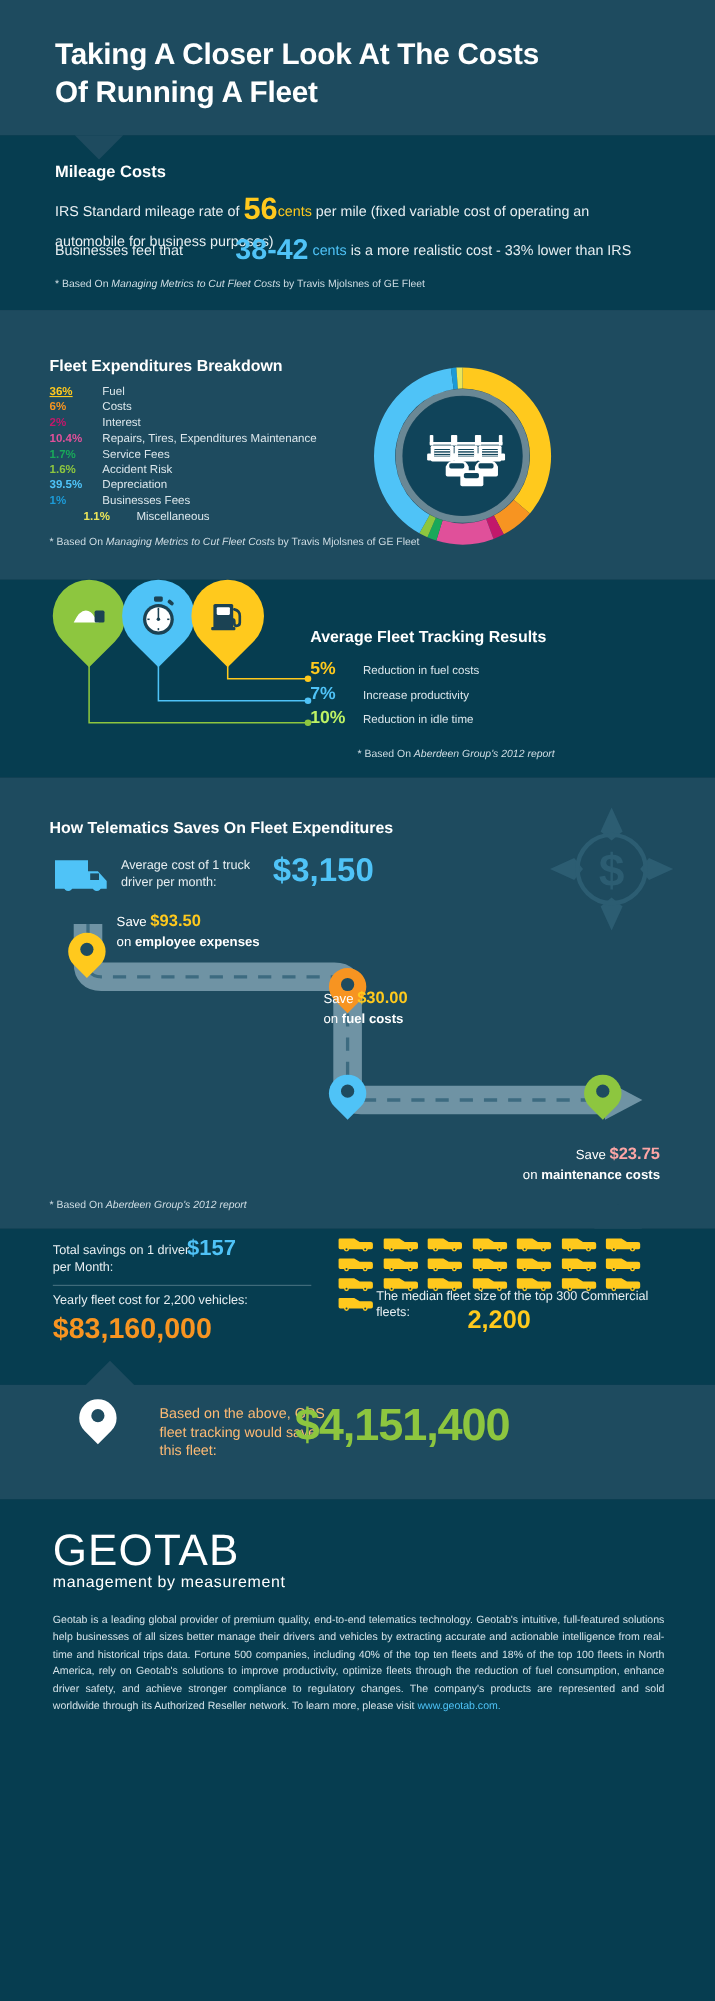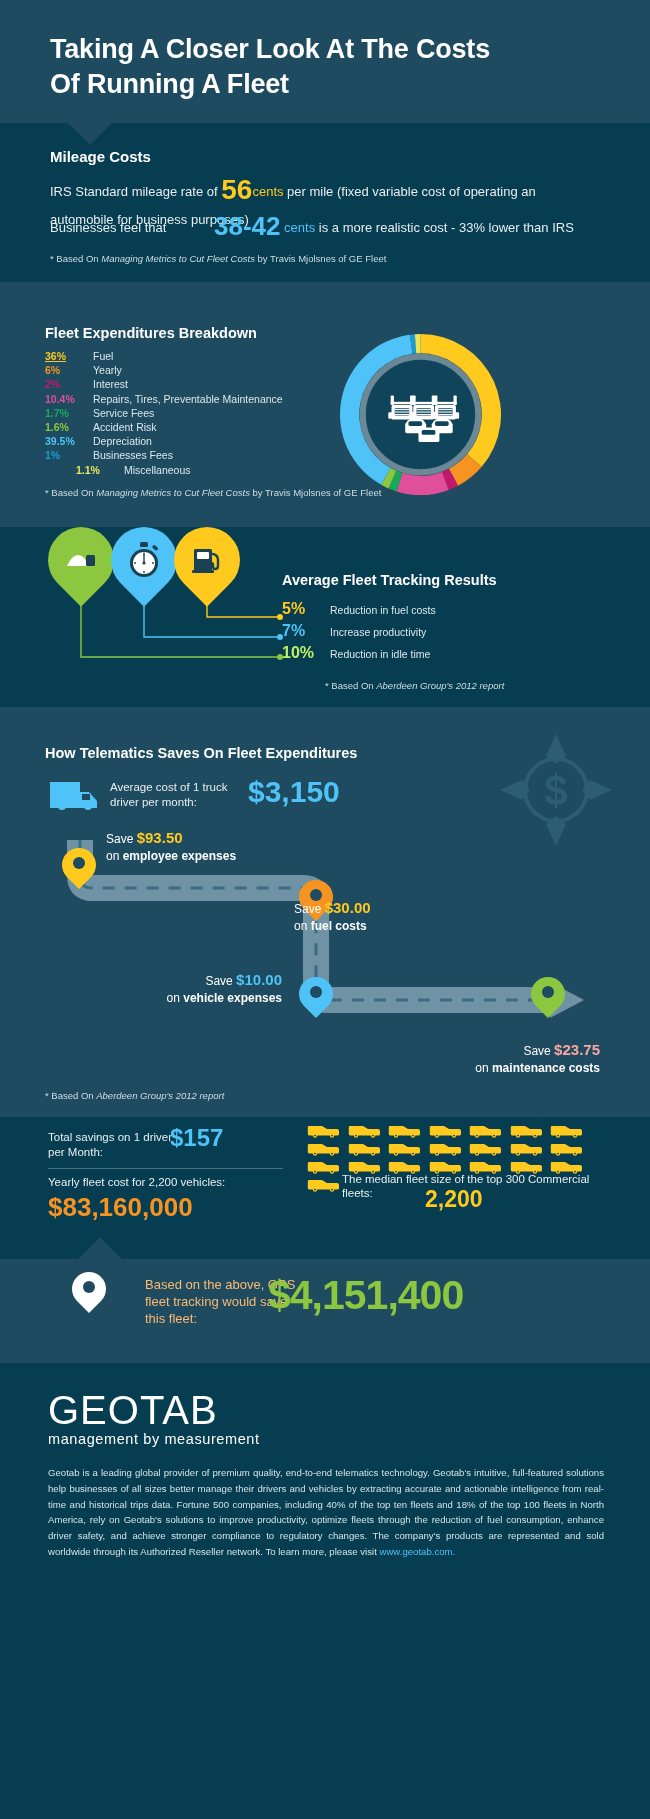--- a/index.html
+++ b/index.html
@@ -99,21 +99,21 @@
   .save-amt { font-size:15px; font-weight:bold; }
   .tel-src { position:absolute; left:45px; top:1090px; }
 
   
   .sav-lbl1 {
     position:absolute; left:48px; top:1130px; width:125px;
     color:#e7eef1; font-size:11.5px; line-height:1.28;
   }
   .sav-val1 {
     position:absolute; left:170px; top:1124px;
-    color:#4fc3f7; font-size:24px; font-weight:bold;
+    color:#4fc3f7; font-size:20px; font-weight:bold;
   }
   .sav-rule {
     position:absolute; left:48px; top:1168px; width:235px; height:1px;
     background:#46707f;
   }
   .sav-lbl2 {
     position:absolute; left:48px; top:1176px;
     color:#e7eef1; font-size:11.5px;
   }
   .sav-val2 {
@@ -194,29 +194,29 @@
   </div>
 
   <div class="sec-head exp-head">Fleet Expenditures Breakdown</div>
   <div class="exp-list" id="exp-list">
       <div class="exp-row">
         <span class="exp-pct" style="color: rgb(255, 201, 29); text-decoration: underline;">36%</span>
         <span class="exp-lbl">Fuel</span>
       </div>
       <div class="exp-row">
         <span class="exp-pct" style="color: rgb(247, 148, 33);">6%</span>
-        <span class="exp-lbl">Yearly</span>
+        <span class="exp-lbl">Costs</span>
       </div>
       <div class="exp-row">
         <span class="exp-pct" style="color: rgb(194, 24, 107);">2%</span>
         <span class="exp-lbl">Interest</span>
       </div>
       <div class="exp-row">
         <span class="exp-pct" style="color: rgb(224, 80, 154);">10.4%</span>
-        <span class="exp-lbl">Repairs, Tires, Preventable Maintenance</span>
+        <span class="exp-lbl">Repairs, Tires, Expenditures Maintenance</span>
       </div>
       <div class="exp-row">
         <span class="exp-pct" style="color: rgb(25, 168, 90);">1.7%</span>
         <span class="exp-lbl">Service Fees</span>
       </div>
       <div class="exp-row">
         <span class="exp-pct" style="color: rgb(141, 198, 63);">1.6%</span>
         <span class="exp-lbl">Accident Risk</span>
       </div>
       <div class="exp-row">
@@ -420,24 +420,20 @@
   <div class="save-cap" style="left:106px; top:828px;">
     <div><span>Save </span><span class="save-amt" style="color:#ffc91d">$93.50</span></div>
     <div><span>on </span><b>employee expenses</b></div>
   </div>
 
   <div class="save-cap" style="left:294px; top:898px;">
     <div><span>Save </span><span class="save-amt" style="color:#ffc91d">$30.00</span></div>
     <div><span>on </span><b>fuel costs</b></div>
   </div>
 
-  <div class="save-cap" style="left:122px; top:970px; text-align:right; width:160px;">
-    <div><span>Save </span><span class="save-amt" style="color:#4fc3f7">$10.00</span></div>
-    <div><span>on </span><b>vehicle expenses</b></div>
-  </div>
 
   <div class="save-cap" style="left:370px; top:1040px; text-align:right; width:230px;">
     <div><span>Save </span><span class="save-amt" style="color:#fca5a5">$23.75</span></div>
     <div><span>on </span><b>maintenance costs</b></div>
   </div>
 
   <div class="source tel-src">
     <span>* Based On </span><i>Aberdeen Group's 2012 report</i>
   </div>
 

